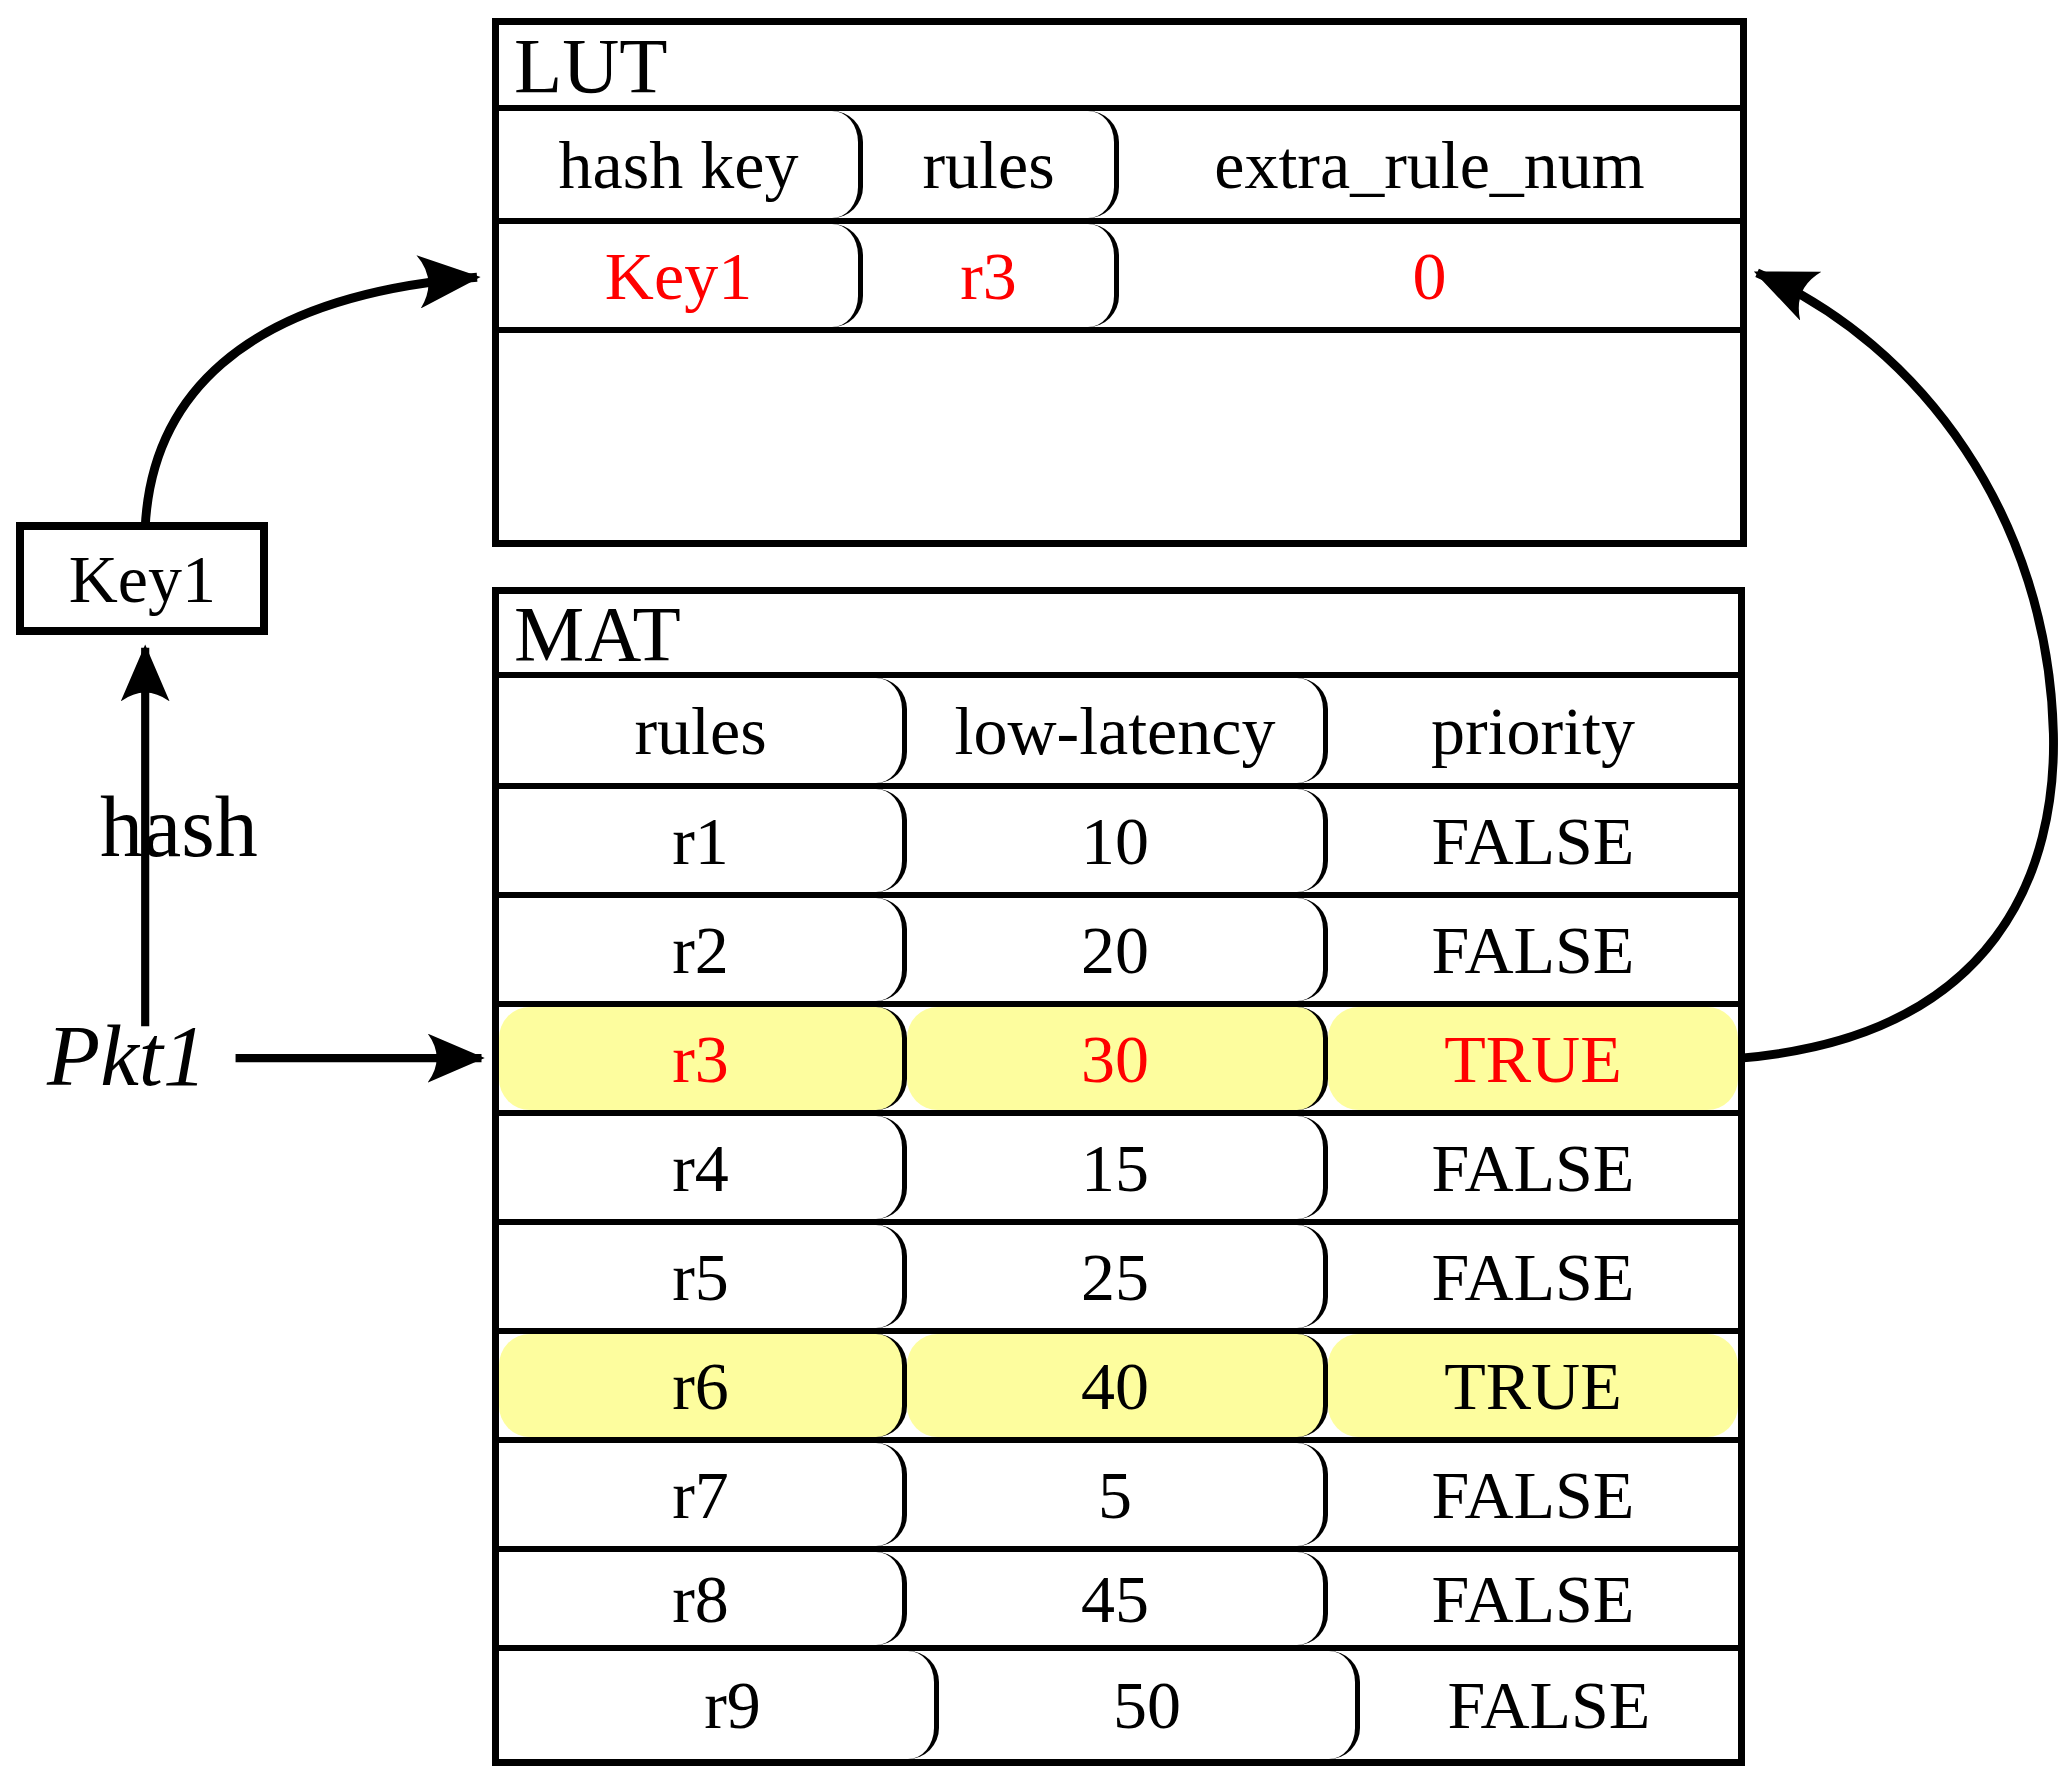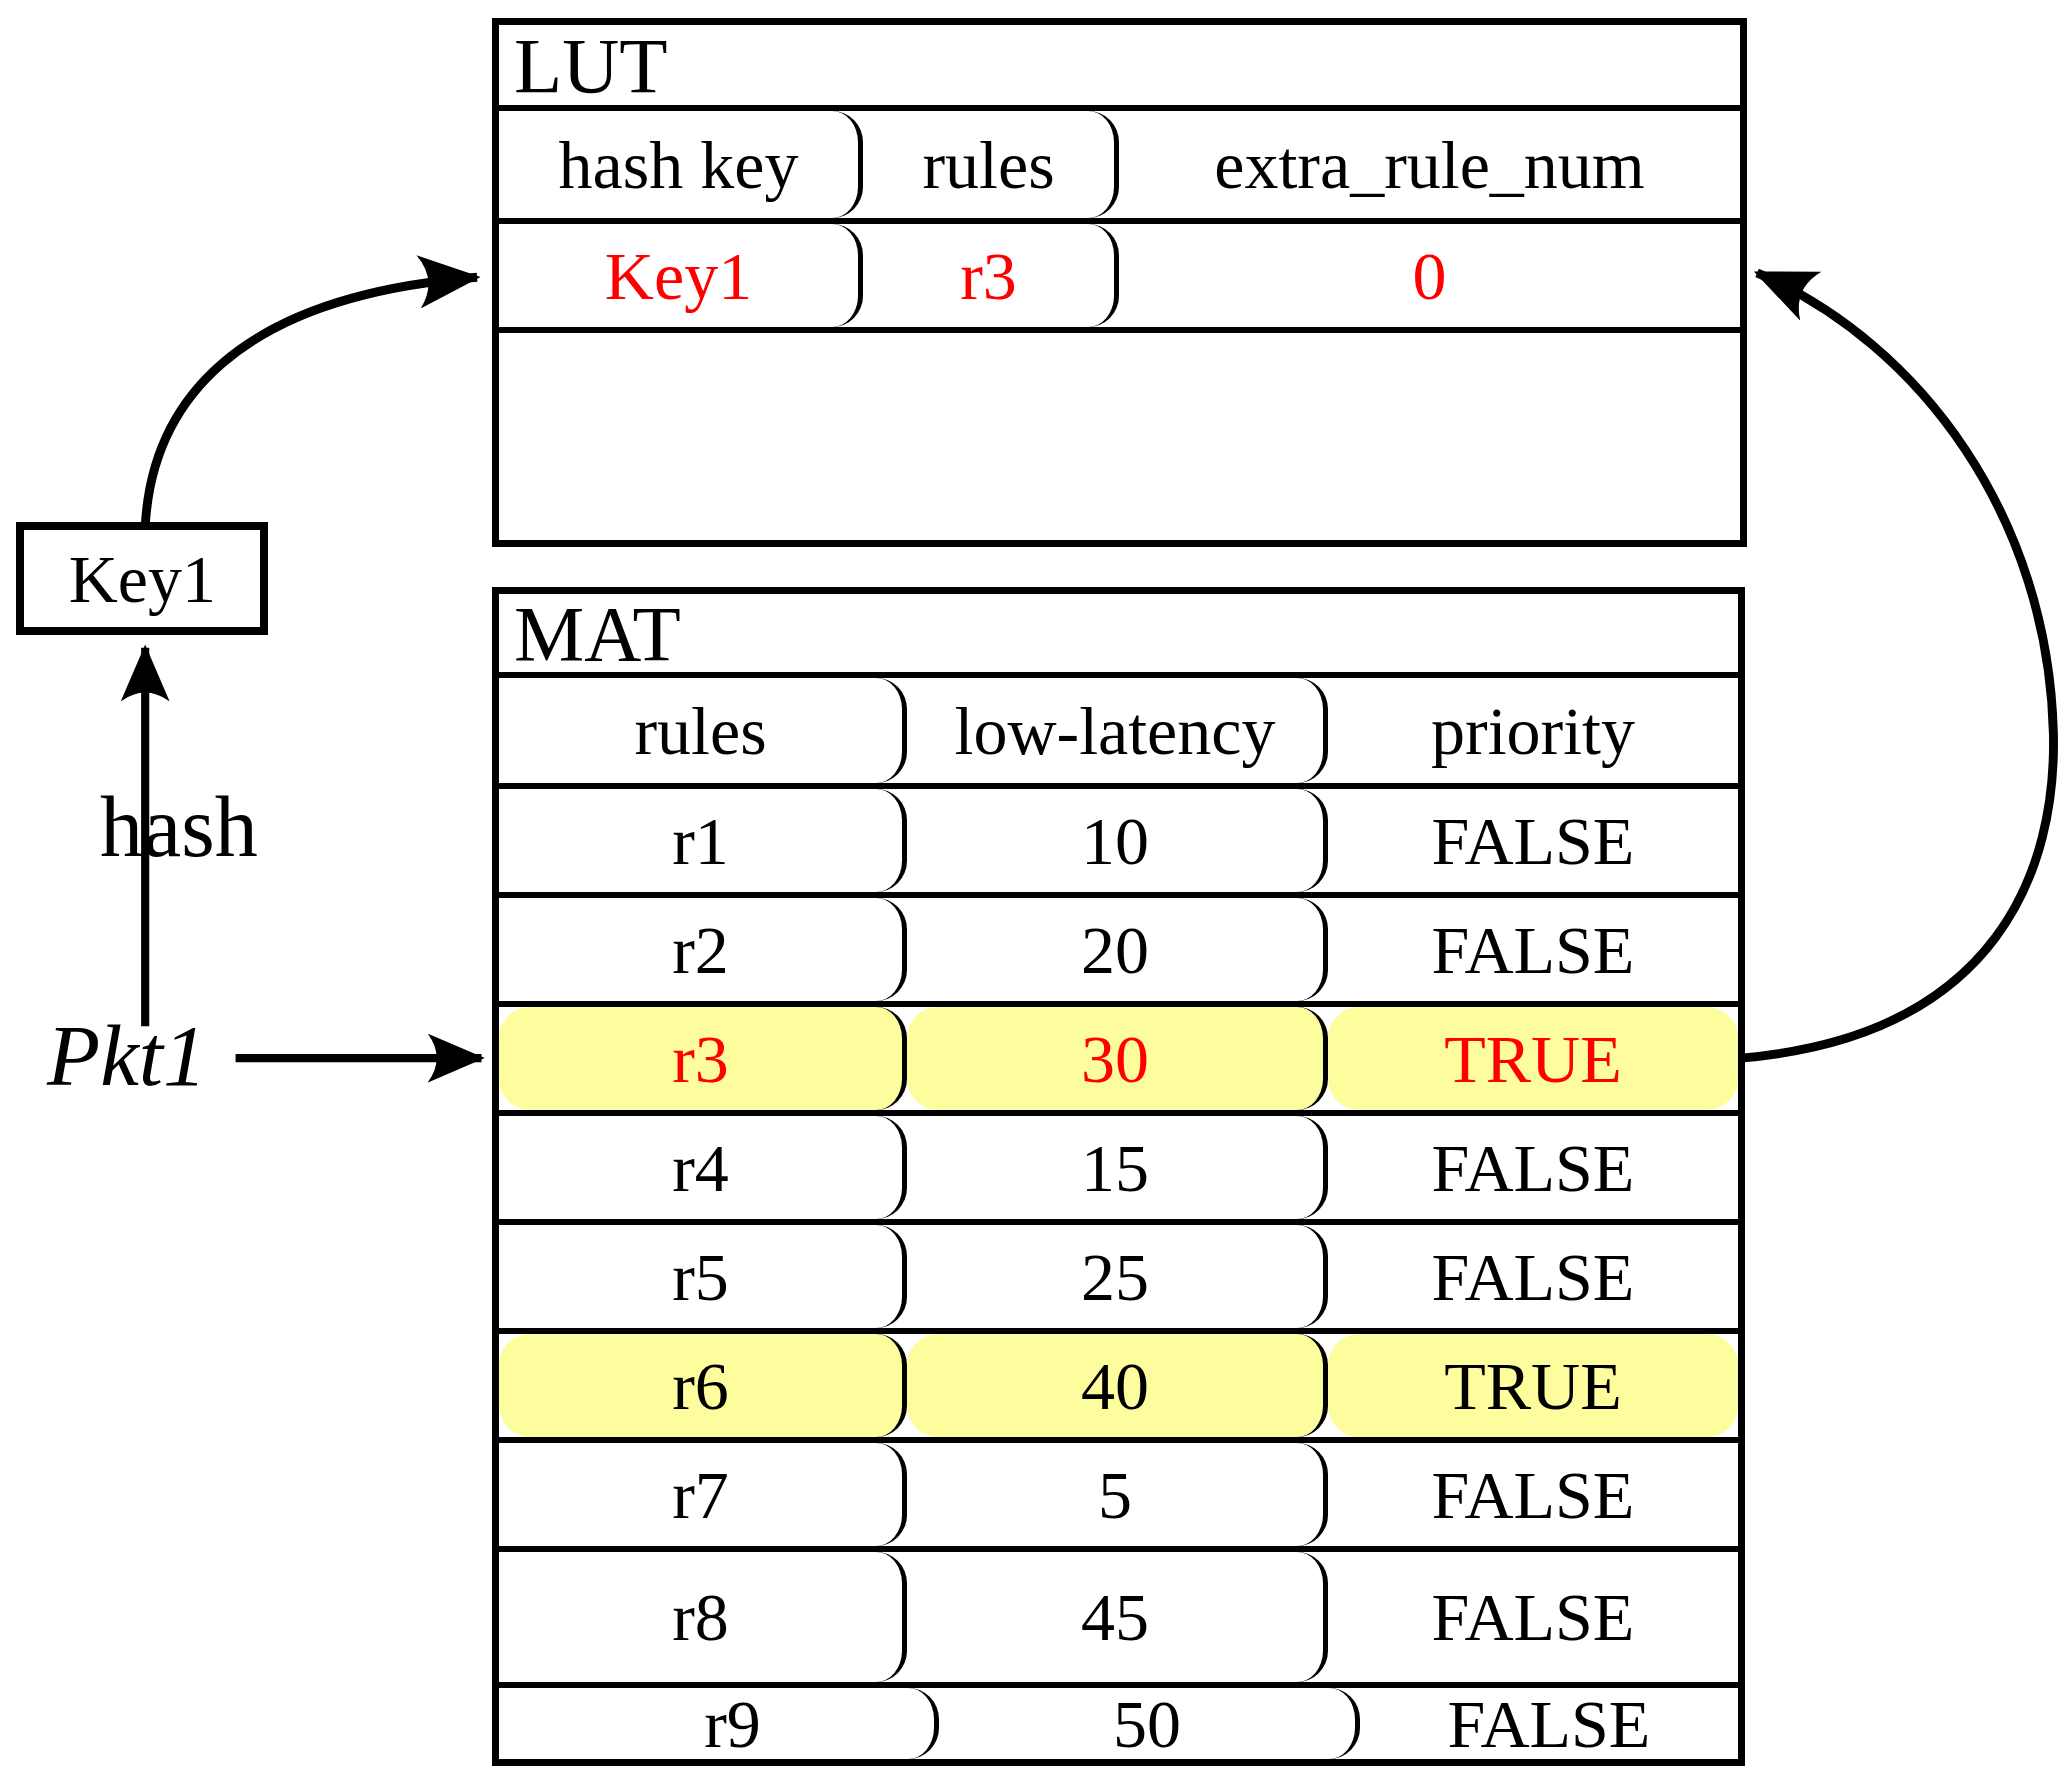--- a/index.html
+++ b/index.html
@@ -101,21 +101,21 @@
     <div class="trow mat-grid hl" style="height:109px">
       <div class="cell">r6</div>
       <div class="cell">40</div>
       <div class="cell">TRUE</div>
     </div>
     <div class="trow mat-grid" style="height:109px">
       <div class="cell">r7</div>
       <div class="cell">5</div>
       <div class="cell">FALSE</div>
     </div>
-    <div class="trow mat-grid" style="height:136px">
+    <div class="trow mat-grid" style="height:99px">
       <div class="cell">r8</div>
       <div class="cell">45</div>
       <div class="cell">FALSE</div>
     </div>
     <div class="trow mat-grid last">
       <div class="cell">r9</div>
       <div class="cell">50</div>
       <div class="cell">FALSE</div>
     </div>
   </div>

